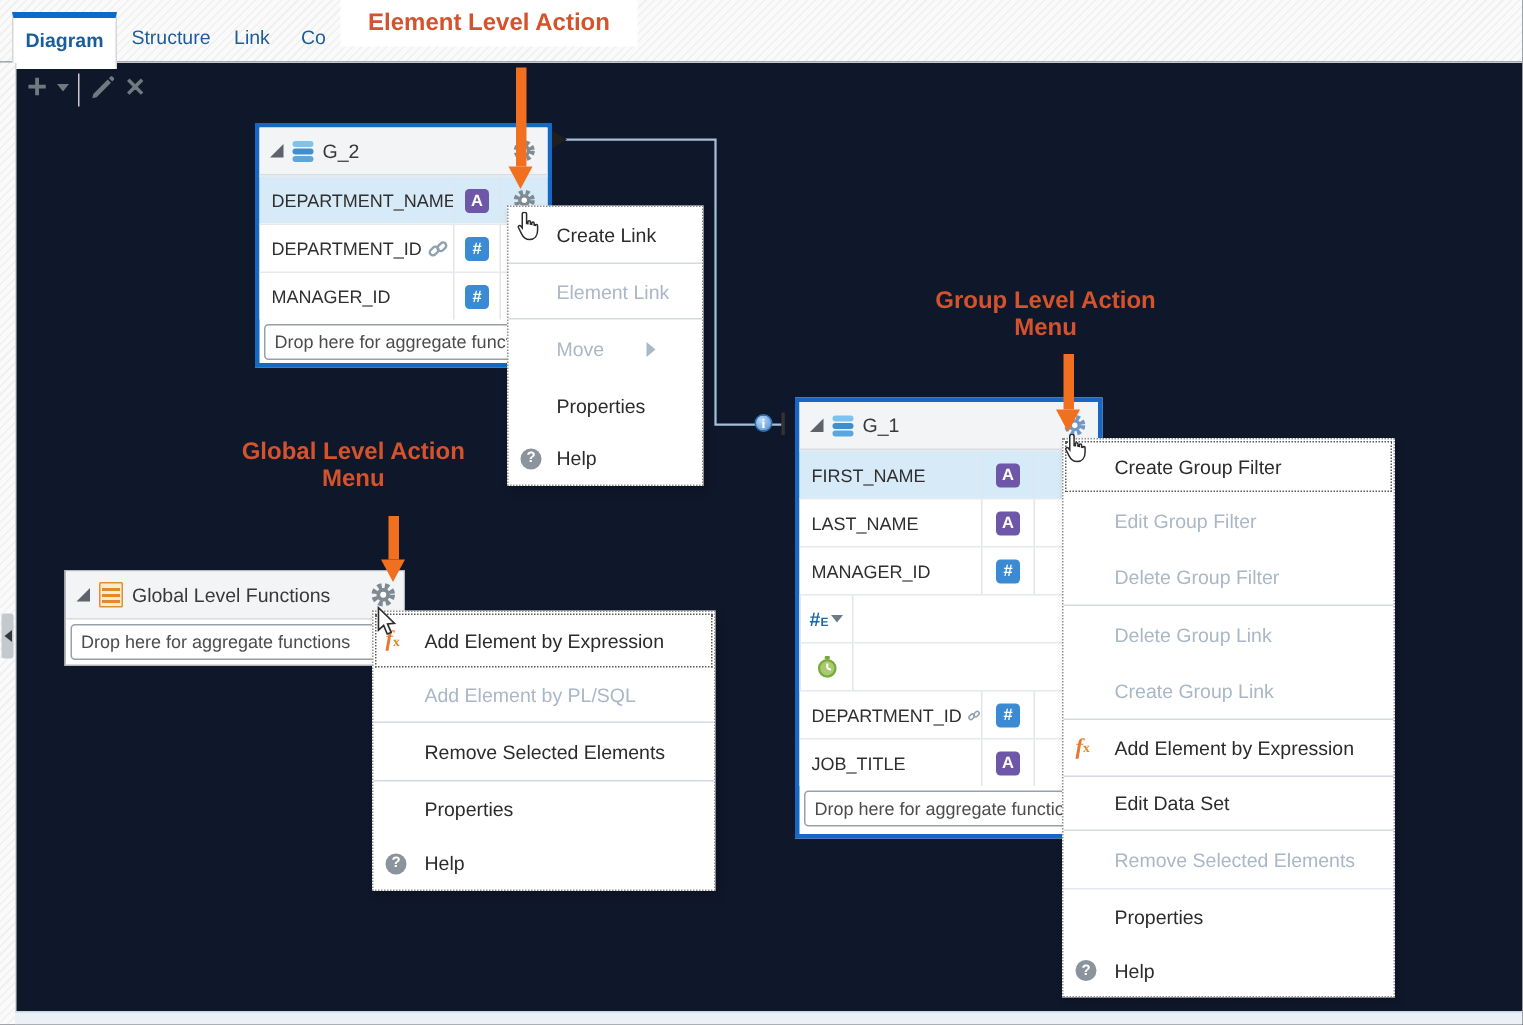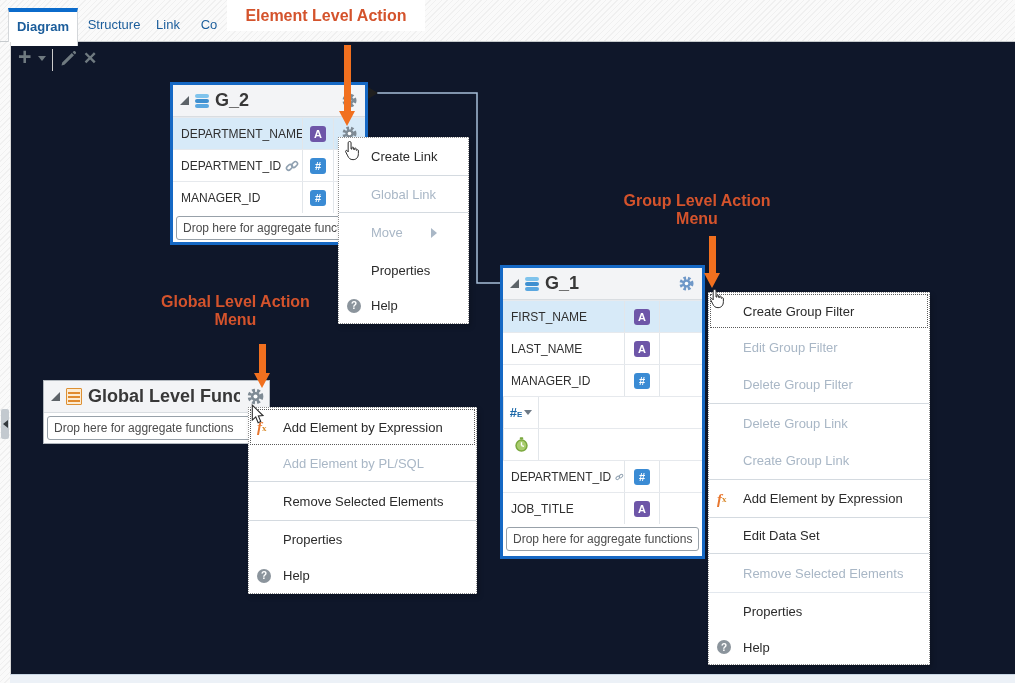--- a/index.html
+++ b/index.html
@@ -12,21 +12,21 @@
   .tab.sel{background:#fff;border:1px solid #d4d7da;border-bottom:none;border-top:4px solid #0b6bcb;
            font-weight:bold;line-height:29px;height:34px;top:8px;}
   
   .tbtn{position:absolute;color:#6f7a80;z-index:2;}
   .tdivider{position:absolute;width:1px;height:22px;background:#ccc;z-index:2;}
   
   .gbox{position:absolute;background:#fff;border:3px solid #1568c4;z-index:2;box-sizing:border-box;}
   .gbox.plain{border:1px solid #b3b9bf;}
   .ghead{height:32px;background:#f3f4f6;display:flex;align-items:center;gap:6px;padding:0 7px;
          border-bottom:1px solid #d9dde1;box-sizing:border-box;}
-  .ghead .title{font-size:18px;font-weight:bold;color:#383838;flex:1;white-space:nowrap;overflow:hidden;}
+  .ghead .title{font-size:13px;font-weight:normal;color:#383838;flex:1;white-space:nowrap;overflow:hidden;}
   .tri{width:0;height:0;border-left:9px solid transparent;border-bottom:9px solid #5d6368;flex:0 0 auto;}
   .dbicon{display:flex;flex-direction:column;gap:1px;flex:0 0 auto;}
   .dbicon i{display:block;width:14px;height:4px;border-radius:2px;}
   .dbicon i:nth-child(1){background:#7fc3ec;}
   .dbicon i:nth-child(2){background:#3e8fd0;}
   .dbicon i:nth-child(3){background:#5aa7e0;}
   .docicon{width:12px;height:15px;background:#fcebd2;border:1px solid #dd9033;border-radius:1px;
            display:flex;flex-direction:column;justify-content:center;gap:2px;padding:0 1px;flex:0 0 auto;}
   .docicon i{display:block;height:2px;background:#e08a2e;}
   .row{height:32px;display:flex;align-items:stretch;background:#fff;border-top:1px solid #e6e9ed;box-sizing:border-box;}
@@ -189,34 +189,34 @@
           <span class="badge num">#</span>
         </div>
       <div class="cicon" style="width:31px;"></div>
     </div>
     <div class="drop">Drop here for aggregate functions</div>
   </div>
 
   <div class="menu" style="left:338px;top:137px;width:131px;">
     <div class="mi" style="height:37px;">Create Link</div>
     <div class="msep"></div>
-    <div class="mi dis" style="height:36px;">Global Link</div>
+    <div class="mi dis" style="height:36px;">Element Link</div>
     <div class="msep"></div>
     <div class="mi dis" style="height:39px;">
       <span>Move</span>
       <span class="subarrow"></span>
     </div>
     <div class="mi" style="height:36px;">Properties</div>
     <div class="mi" style="height:35px;">
       <span class="leftic helpic">?</span>
       <span>Help</span>
     </div>
   </div>
 
-  <div class="gbox" style="left:500px;top:265px;width:205px;height:294px;">
+  <div class="gbox" style="left:530px;top:265px;width:205px;height:294px;">
     <div class="ghead hatch">
       <span class="tri"></span>
       <span class="dbicon">
           <i></i>
           <i></i>
           <i></i>
         </span>
       <span class="title">G_1</span>
       <svg class="gear blue">
           <use href="#sym-gear"></use>

